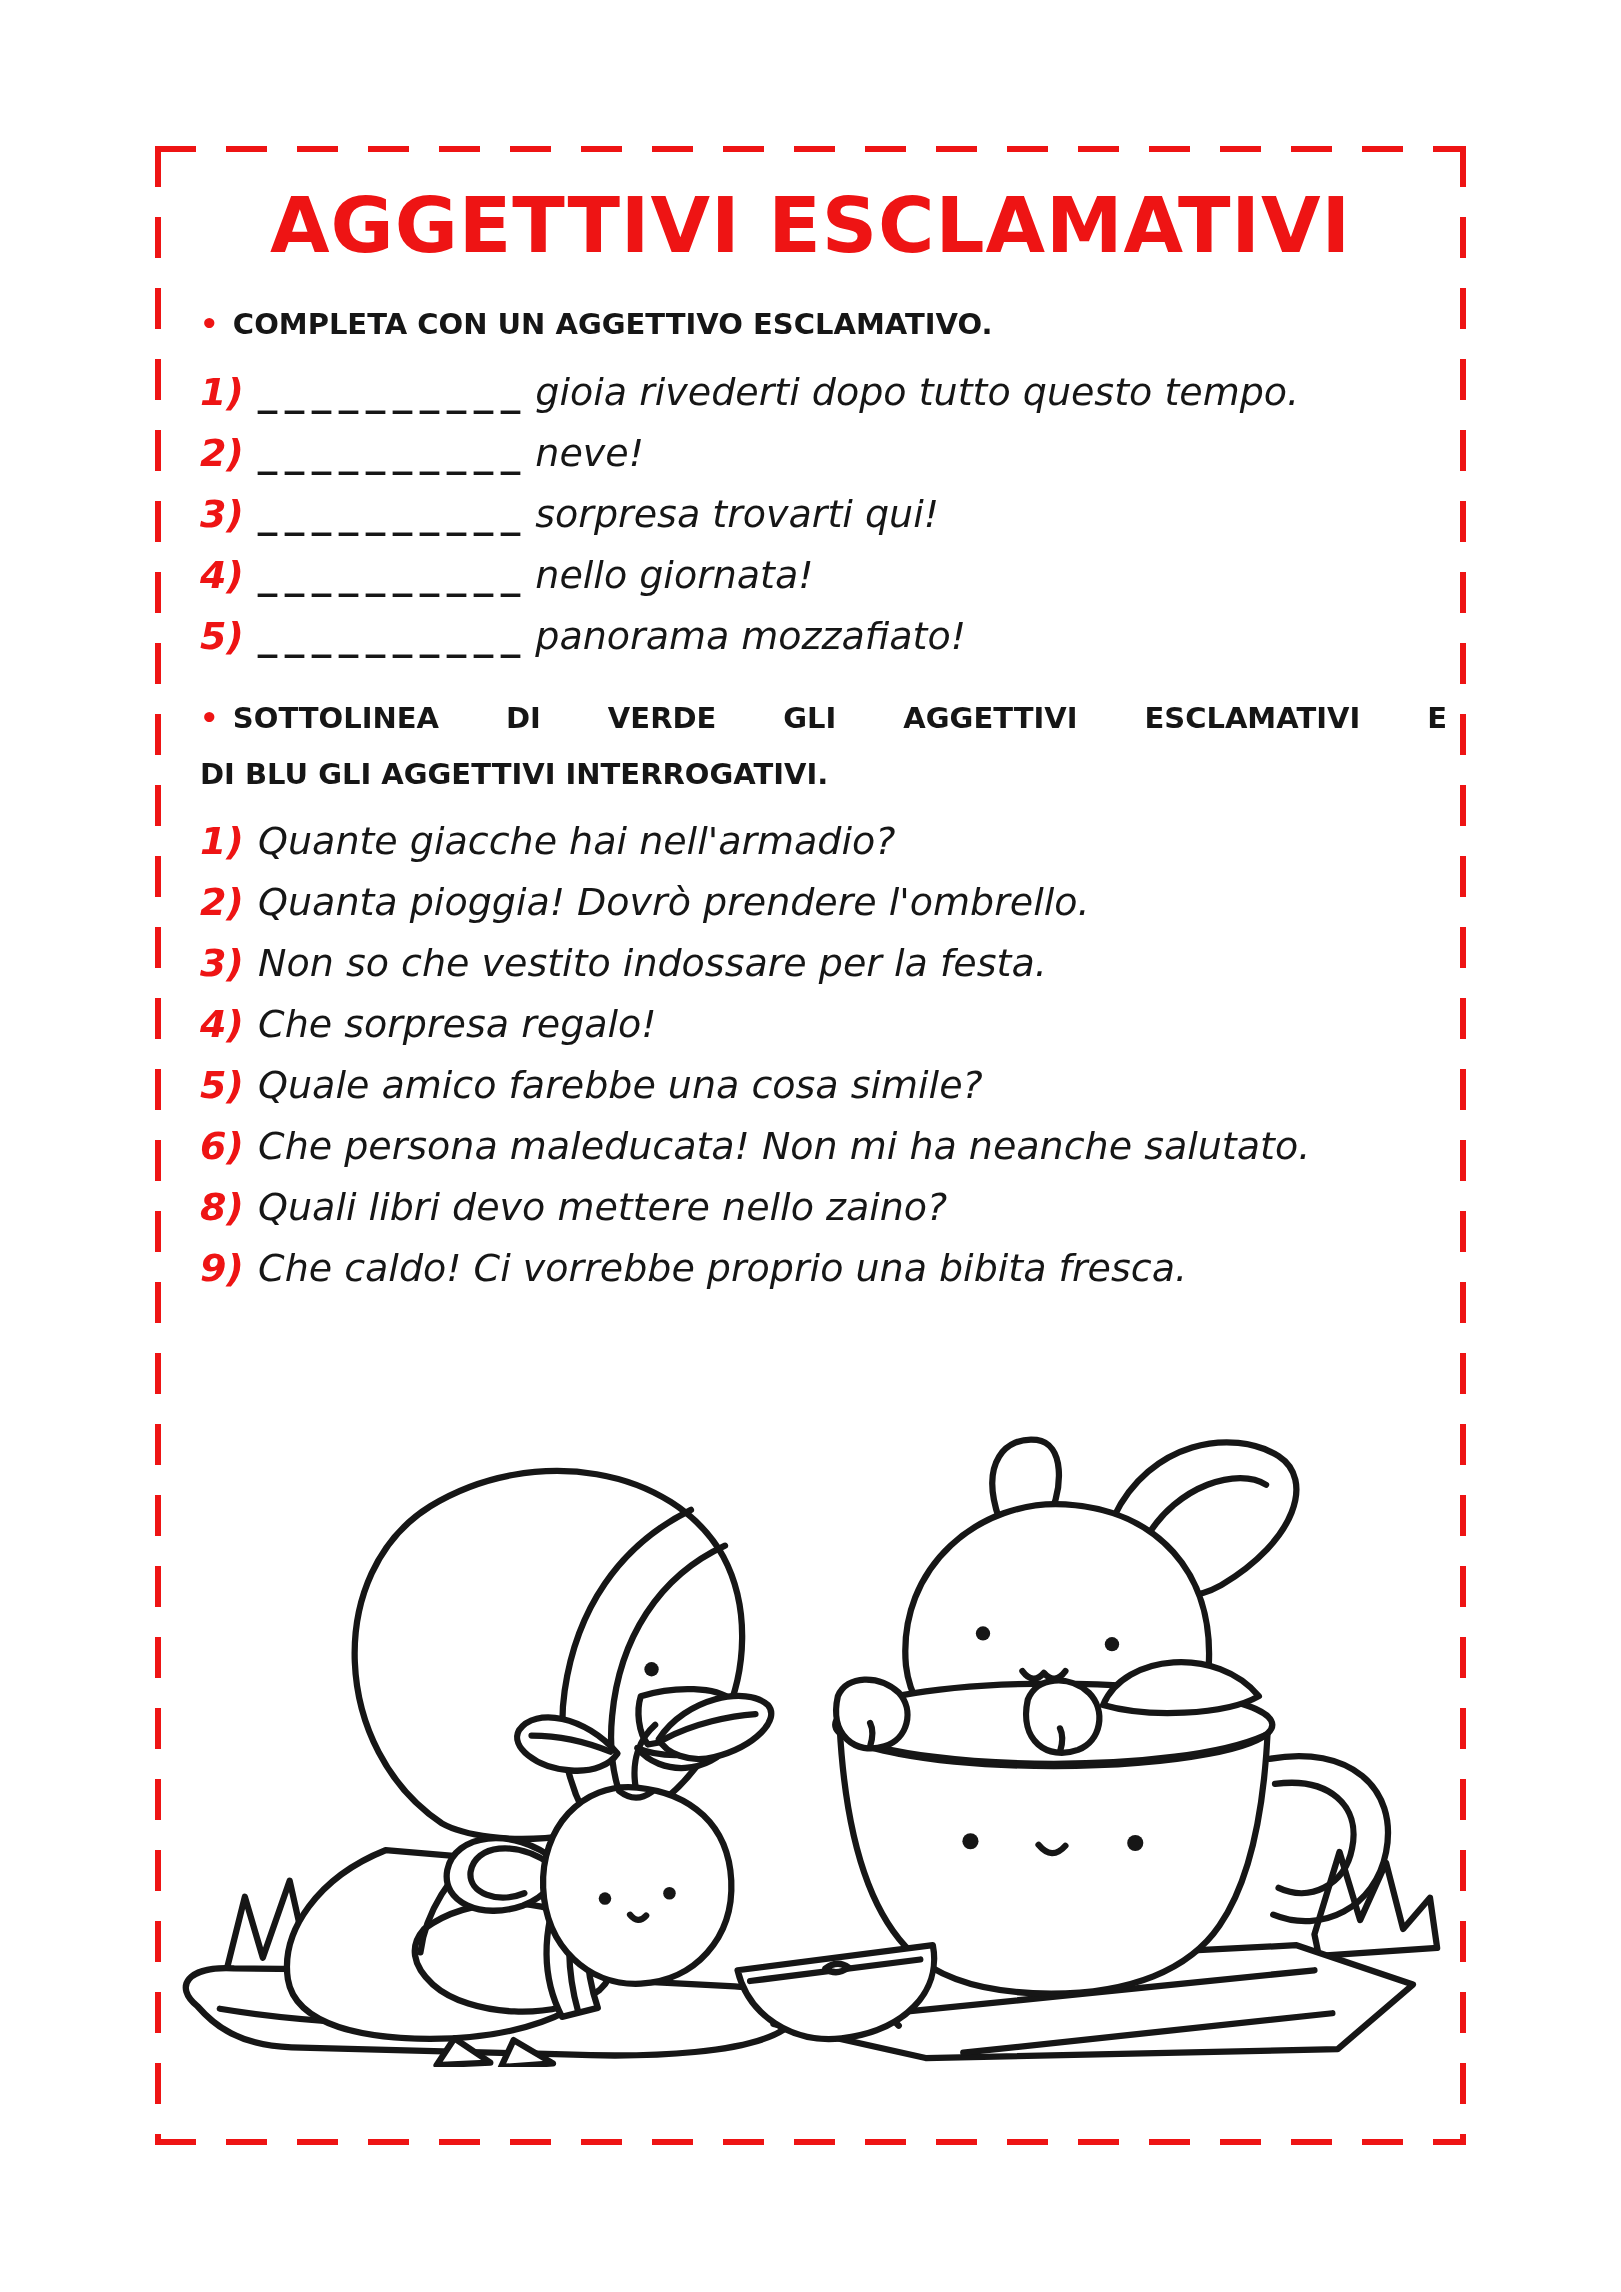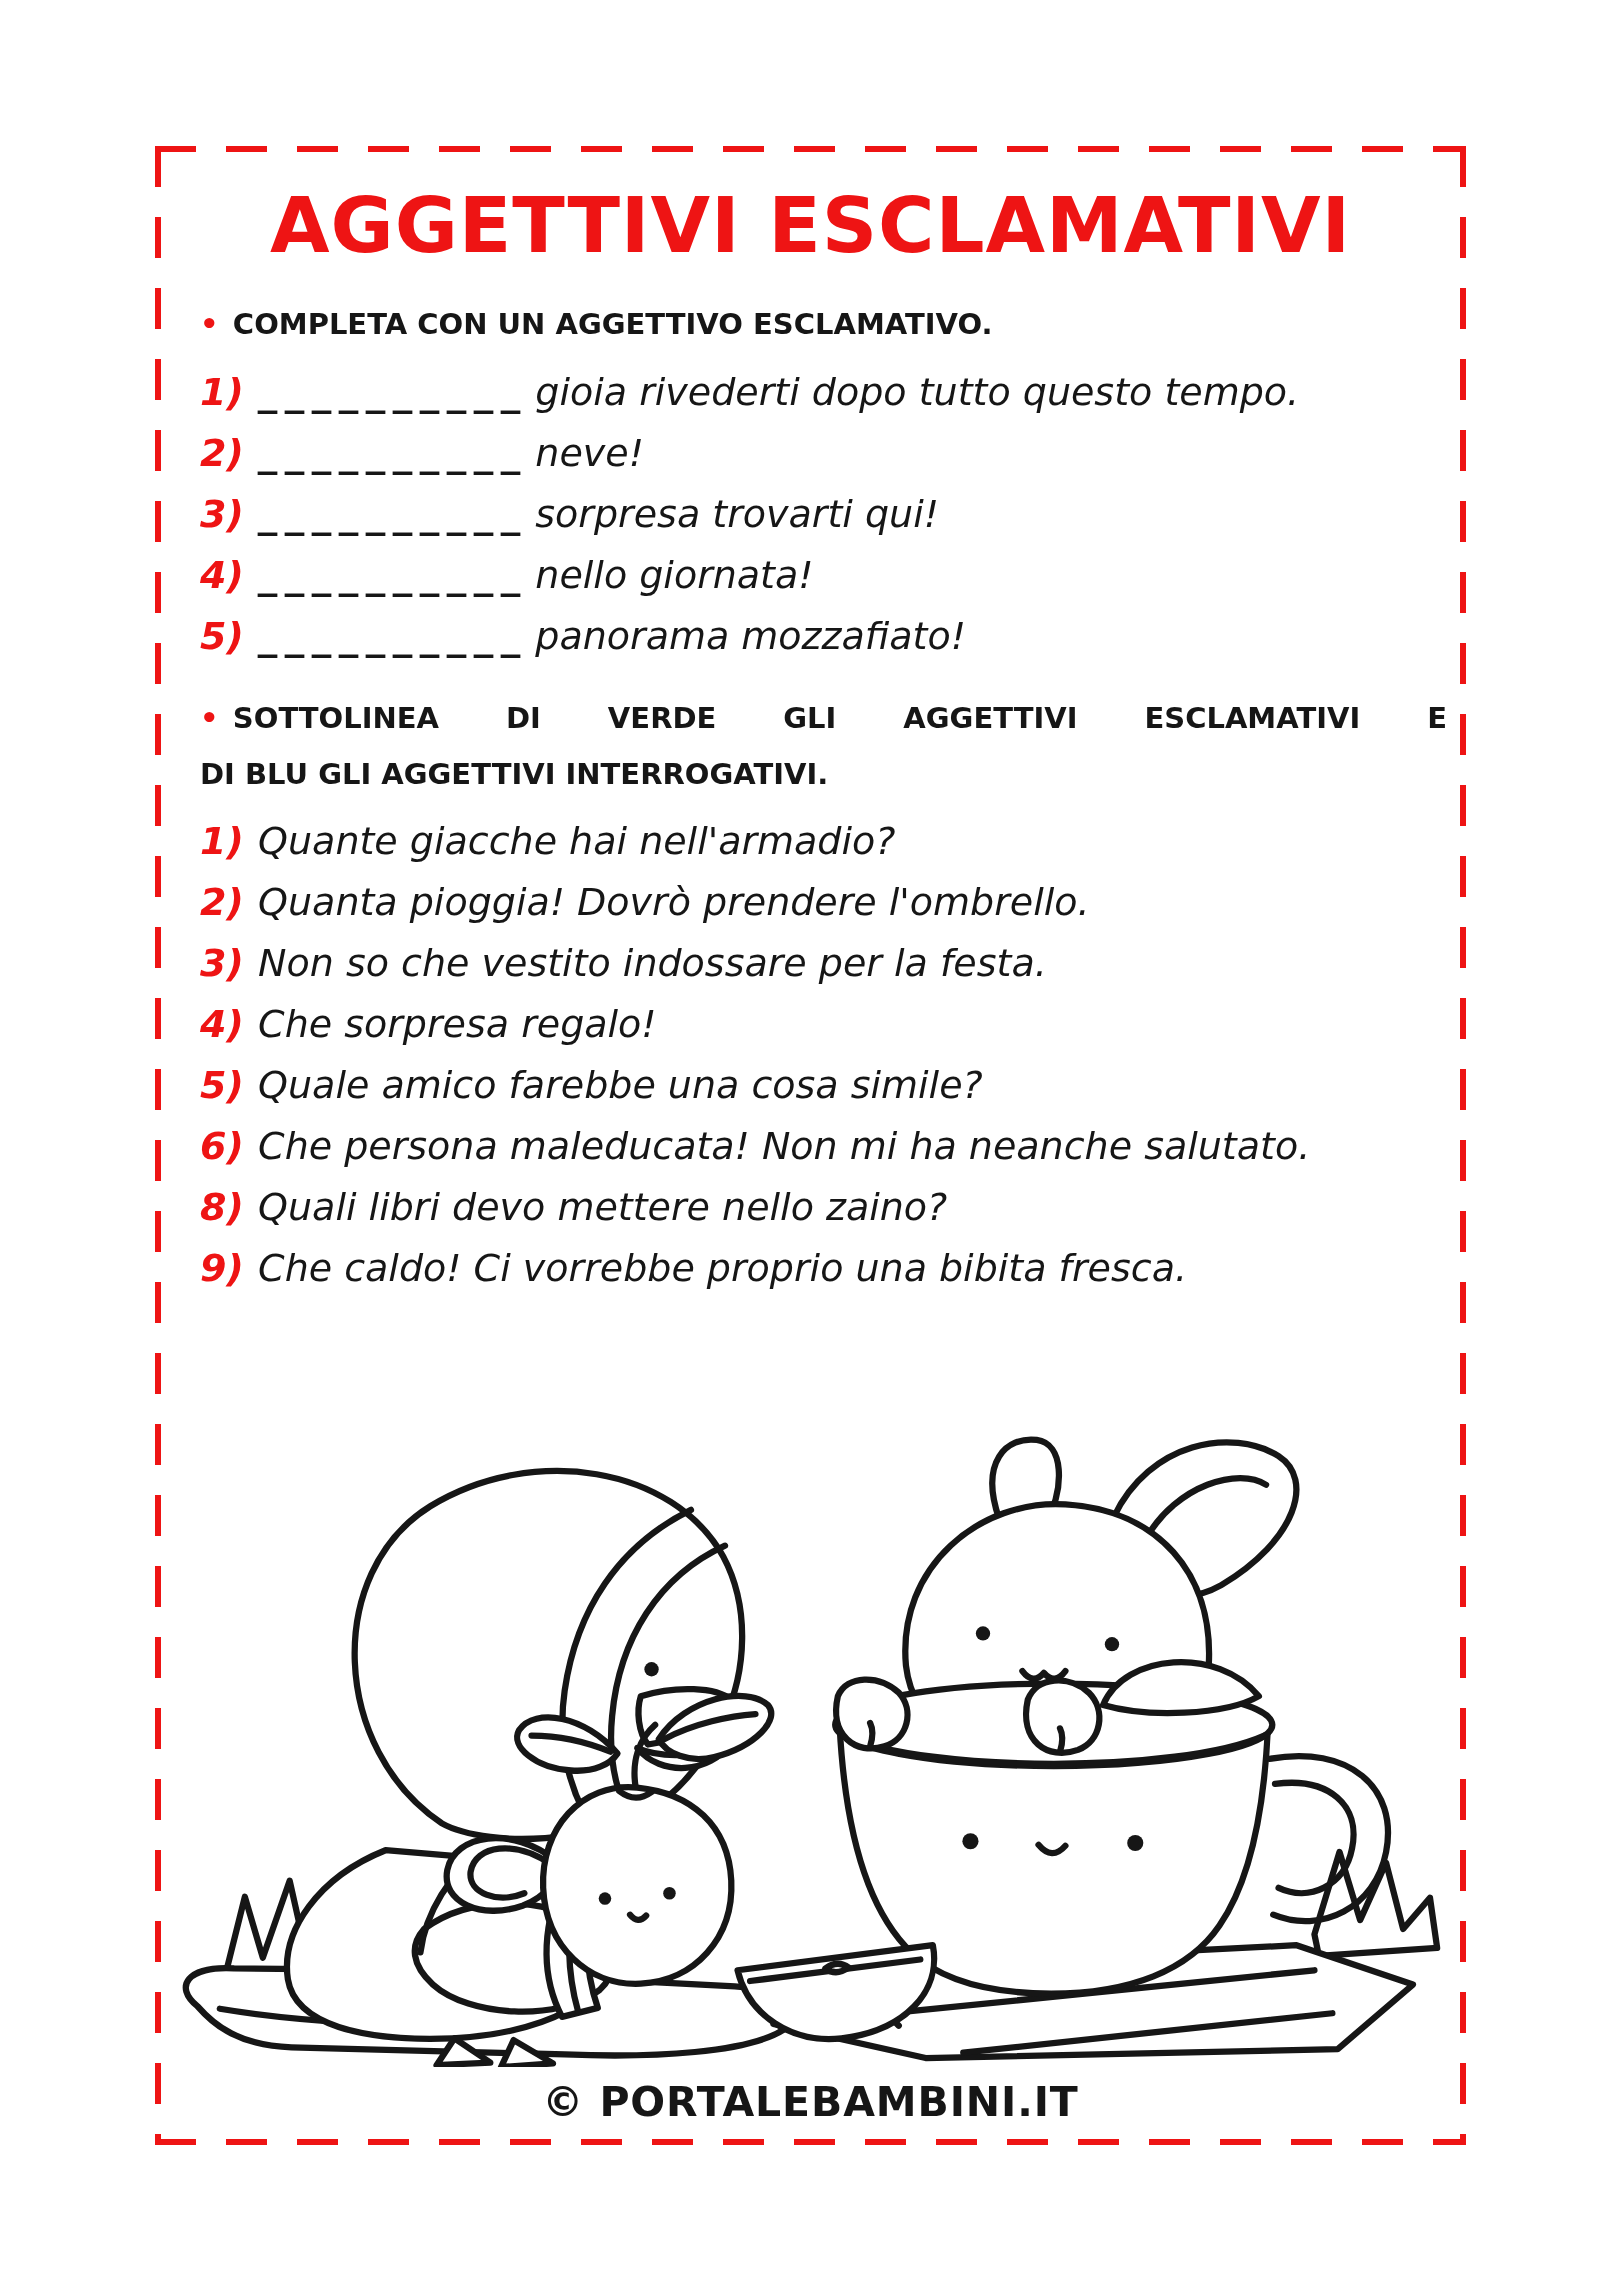--- a/index.html
+++ b/index.html
@@ -190,16 +190,15 @@
 
         <g>
           <path d="M 648,602 L 866,574 C 876,626 834,670 764,678 C 708,684 660,652 648,602 Z"></path>
           <path d="M 662,614 L 852,590" fill="none"></path>
           <path d="M 746,600 q 14,-10 26,-1 q -14,10 -26,1 Z"></path>
         </g>
       </g>
     </svg>
   </div>
 
-  <div class="footer">© PORTALEBAMBINI.IT</div>
 
 </div>
 
 
 </body></html>

